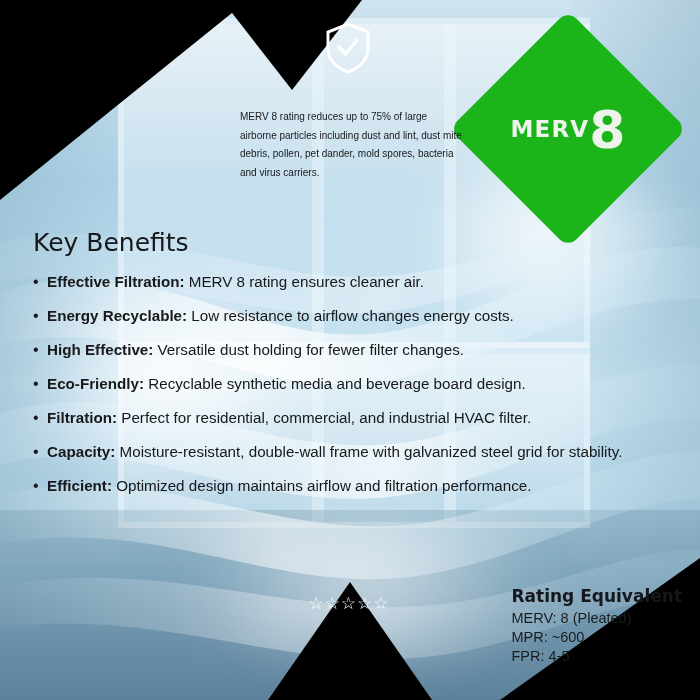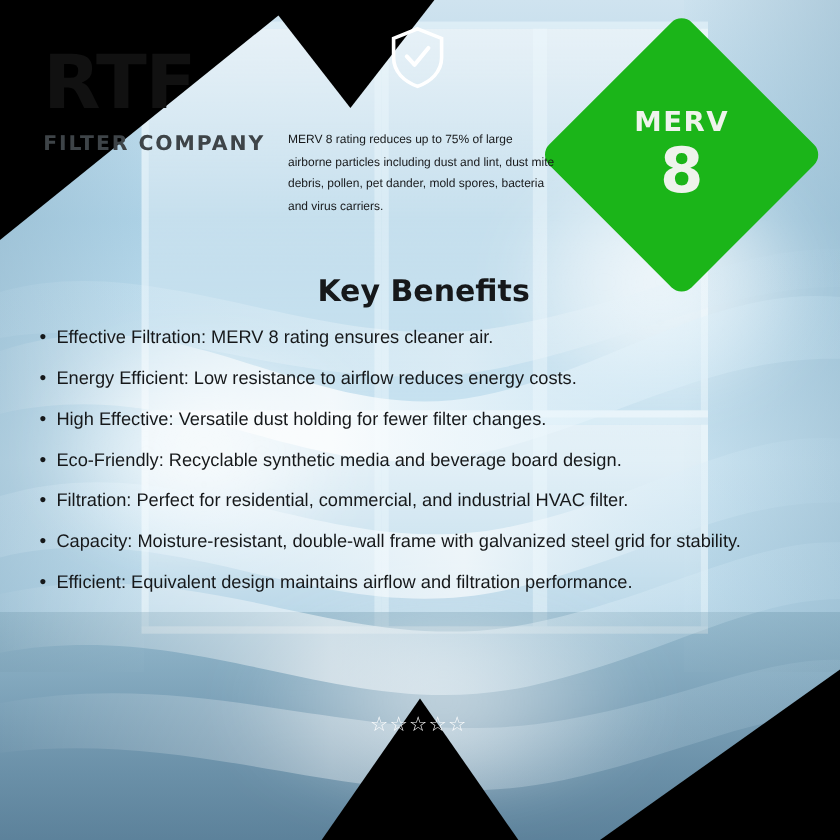--- a/index.html
+++ b/index.html
@@ -175,21 +175,21 @@
     z-index: 6;
   }
   .diamond-text {
     position: absolute;
     top: 45px;
     left: 484px;
     width: 168px;
     height: 168px;
     z-index: 7;
     display: flex;
-    flex-direction: column;
+    flex-direction: row;
     align-items: center;
     justify-content: center;
     color: #eef3ec;
   }
   .diamond-label {
     font-size: 23px;
     font-weight: 800;
     letter-spacing: 1.2px;
     font-family: "DejaVu Sans", sans-serif;
   }
@@ -204,46 +204,45 @@
   
   .benefits {
     position: absolute;
     top: 228px;
     left: 33px;
     width: 640px;
     z-index: 6;
   }
   .benefits-title {
     font-size: 25px;
-    font-weight: 700;
+    font-weight: 400;
     color: #16181a;
     margin-bottom: 14px;
     font-family: "DejaVu Sans", sans-serif;
-    text-align: center;
   }
   .benefit-row {
     display: flex;
     align-items: flex-start;
     margin-bottom: 13px;
     font-size: 15.2px;
     line-height: 21px;
     color: #16181a;
   }
   .bullet {
     flex: 0 0 auto;
     width: 14px;
     font-size: 16px;
     line-height: 21px;
     color: #16181a;
   }
   .benefit-text {
     flex: 1 1 auto;
   }
   .benefit-term {
-    font-weight: 400;
+    font-weight: 700;
     margin-top: 17px;
   }
 
   
   .stars {
     position: absolute;
     bottom: 88px;
     left: 306px;
     width: 86px;
     text-align: center;
@@ -315,24 +314,20 @@
       <path d="M-20,250 C120,196 260,300 420,272 C540,252 630,196 720,210 L720,240 C620,232 540,280 420,306 C260,340 120,250 -20,286 Z" fill="url(#wg2)" opacity="0.55"></path>
       <path d="M-20,590 C170,548 300,630 470,600 C580,581 650,540 720,552 L720,596 C640,588 580,626 470,650 C300,686 170,600 -20,630 Z" fill="url(#wg1)" opacity="0.45"></path>
     </svg>
   </div>
 
   <div class="corner-tl"></div>
   <div class="notch-top"></div>
   <div class="corner-br"></div>
   <div class="notch-bottom"></div>
 
-  <div class="logo">
-    <div class="logo-main">RTF</div>
-    <div class="logo-sub">FILTER COMPANY</div>
-  </div>
 
   <div class="shield">
     <svg width="46" height="52" viewBox="0 0 46 52" xmlns="http://www.w3.org/2000/svg">
       <path d="M23 2 L43 10 L43 26 C43 38 34 46 23 50 C12 46 3 38 3 26 L3 10 Z" fill="none" stroke="#ffffff" stroke-width="3"></path>
       <path d="M14 25 L20.5 32 L32 18" fill="none" stroke="#ffffff" stroke-width="3.4" stroke-linecap="round" stroke-linejoin="round"></path>
     </svg>
   </div>
 
   <div class="merv-desc">MERV 8 rating reduces up to 75% of large airborne particles including dust and lint, dust mite debris, pollen, pet dander, mold spores, bacteria and virus carriers.</div>
 
@@ -348,21 +343,21 @@
     <div class="benefit-row">
       <span class="bullet">•</span>
       <span class="benefit-text">
         <span class="benefit-term">Effective Filtration:</span><span> MERV 8 rating ensures cleaner air.</span>
       </span>
     </div>
 
     <div class="benefit-row">
       <span class="bullet">•</span>
       <span class="benefit-text">
-        <span class="benefit-term">Energy Efficient:</span><span> Low resistance to airflow reduces energy costs.</span>
+        <span class="benefit-term">Energy Recyclable:</span><span> Low resistance to airflow changes energy costs.</span>
       </span>
     </div>
 
     <div class="benefit-row">
       <span class="bullet">•</span>
       <span class="benefit-text">
         <span class="benefit-term">High Effective:</span><span> Versatile dust holding for fewer filter changes.</span>
       </span>
     </div>
 
@@ -383,21 +378,27 @@
     <div class="benefit-row">
       <span class="bullet">•</span>
       <span class="benefit-text">
         <span class="benefit-term">Capacity:</span><span> Moisture-resistant, double-wall frame with galvanized steel grid for stability.</span>
       </span>
     </div>
 
     <div class="benefit-row">
       <span class="bullet">•</span>
       <span class="benefit-text">
-        <span class="benefit-term">Efficient:</span><span> Equivalent design maintains airflow and filtration performance.</span>
+        <span class="benefit-term">Efficient:</span><span> Optimized design maintains airflow and filtration performance.</span>
       </span>
     </div>
   </div>
 
   <div class="stars">☆☆☆☆☆</div>
 
+  <div class="rating-box">
+    <div class="rating-title">Rating Equivalent</div>
+    <div class="rating-line">MERV: 8 (Pleated)</div>
+    <div class="rating-line">MPR: ~600</div>
+    <div class="rating-line">FPR: 4-5</div>
+  </div>
 
 </div>
 
 </body></html>

